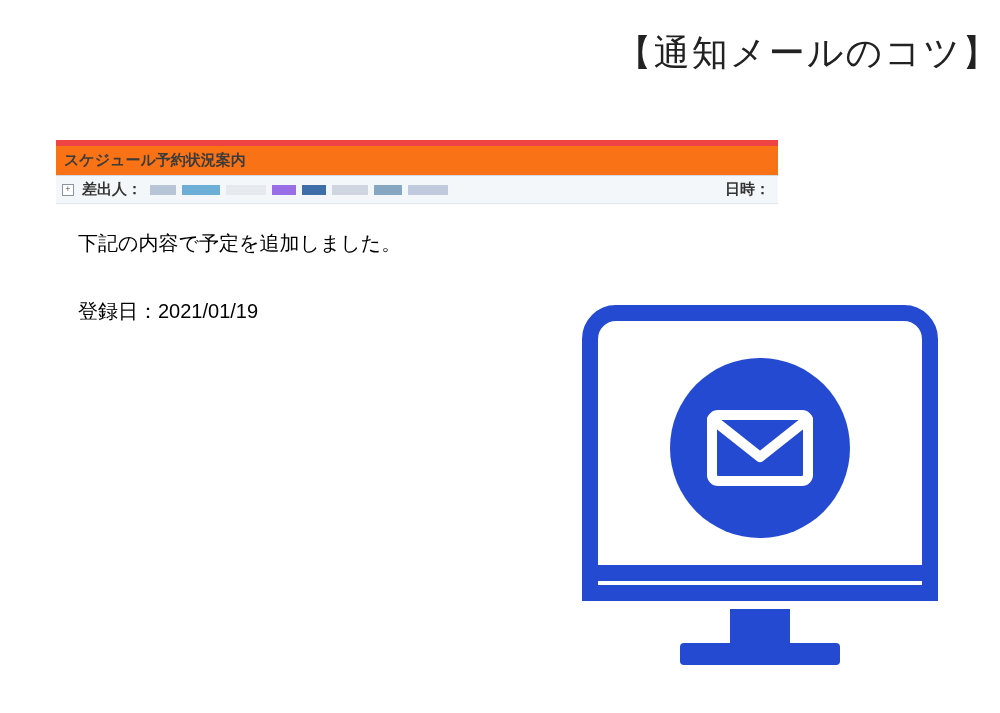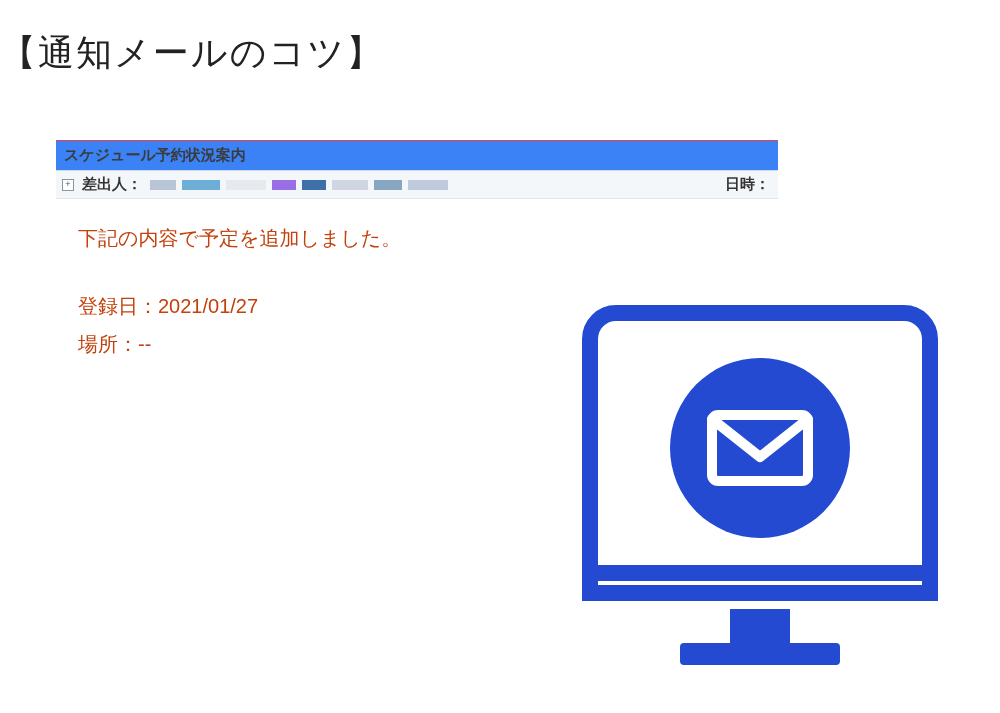--- a/index.html
+++ b/index.html
@@ -3,40 +3,40 @@
   <meta charset="utf-8">
   <style>
     * { margin:0; padding:0; box-sizing:border-box; }
     body {
       width:1000px; height:713px;
       font-family:"Hiragino Kaku Gothic ProN","Yu Gothic","Meiryo",sans-serif;
       background:#fff; color:#333;
       position:relative;
     }
     .title-wrap {
-      text-align:left;
+      text-align:right;
       padding:28px 0 14px;
     }
     .title-line {
       font-size:36px;
       font-weight:500;
       letter-spacing:2px;
       line-height:1.4;
       color:#222;
     }
 
     .email-card {
       position:absolute;
       left:56px; top:140px;
       width:722px;
       background:#fff;
     }
     .email-title-bar {
-      background:#3b82f6;
-      border-top:1px solid #ef4444;
+      background:#f97316;
+      border-top:6px solid #ef4444;
       border-bottom:1px solid #cfd9e2;
       font-size:15px;
       font-weight:700;
       color:#3b3b3b;
       padding:5px 8px;
     }
     .email-meta-row {
       background:#f4f7fa;
       border-bottom:1px solid #dfe5ea;
       padding:4px 8px 4px 6px;
@@ -61,21 +61,21 @@
     .cb4{width:24px;background:#9a6ee6}
     .cb5{width:24px;background:#3e6fa9}
     .cb6{width:36px;background:#cfd6e2}
     .cb7{width:28px;background:#87a6c2}
     .cb8{width:40px;background:#bfcbdc}
 
     .email-body {
       padding:20px 22px 10px;
       font-size:20px;
       line-height:1.9;
-      color:#c2410c;
+      color:#000000;
     }
     .mail-line { white-space:nowrap; }
     .spacer-line { height:30px; }
 
     .monitor-illustration {
       position:absolute;
       right:40px; bottom:20px;
       width:400px; height:420px;
     }
   </style>
@@ -100,22 +100,21 @@
         <span class="censor-block cb6"></span>
       <span class="censor-block cb7"></span>
         <span class="censor-block cb8"></span>
     </span>
     <span style="flex:1"></span>
     <span class="meta-label">日時：</span>
   </div>
   <div class="email-body">
     <div class="mail-line">下記の内容で予定を追加しました。</div>
     <div class="spacer-line"></div>
-    <div class="mail-line">登録日：2021/01/27</div>
-    <div class="mail-line">場所：--</div>
+    <div class="mail-line">登録日：2021/01/19</div>
   </div>
 </div>
 
 <div class="monitor-illustration">
   <svg viewBox="0 0 400 420" width="400" height="420">
 
     <rect x="30" y="40" width="340" height="280" rx="26" ry="26" fill="#ffffff" stroke="#244ad1" stroke-width="16"></rect>
 
     <rect x="30" y="300" width="340" height="20" fill="#ffffff" stroke="#244ad1" stroke-width="16" rx="0"></rect>
 

